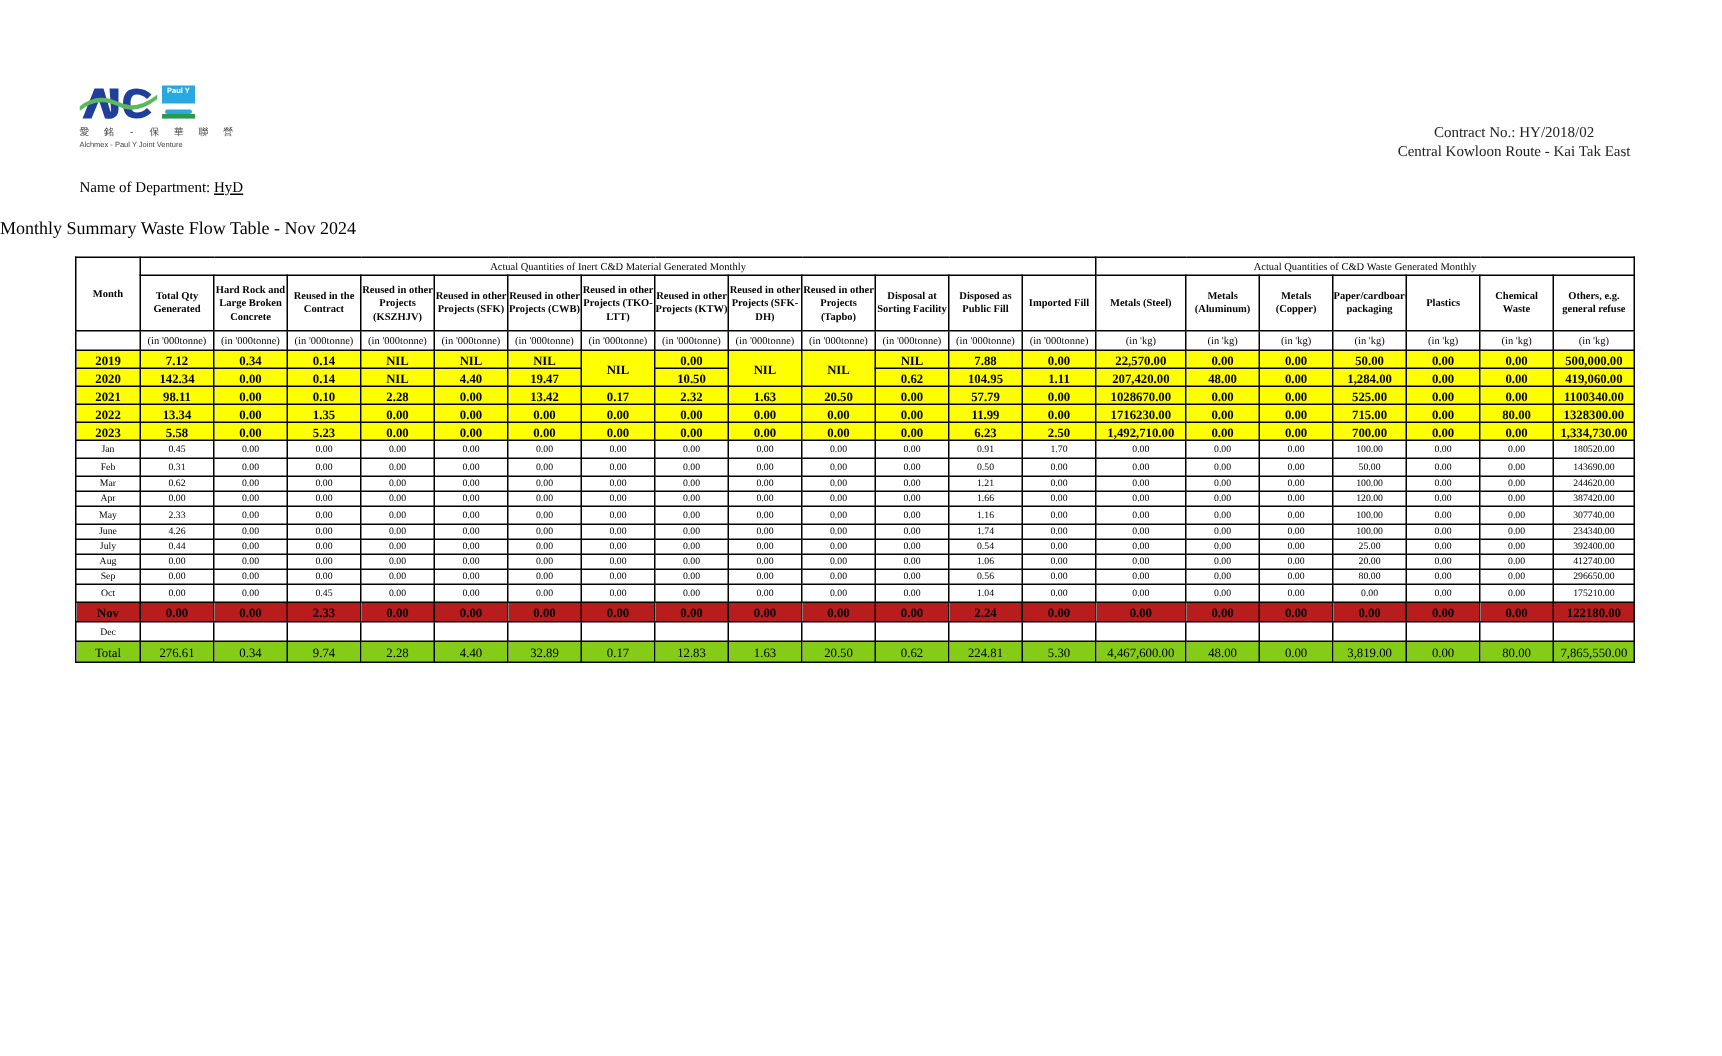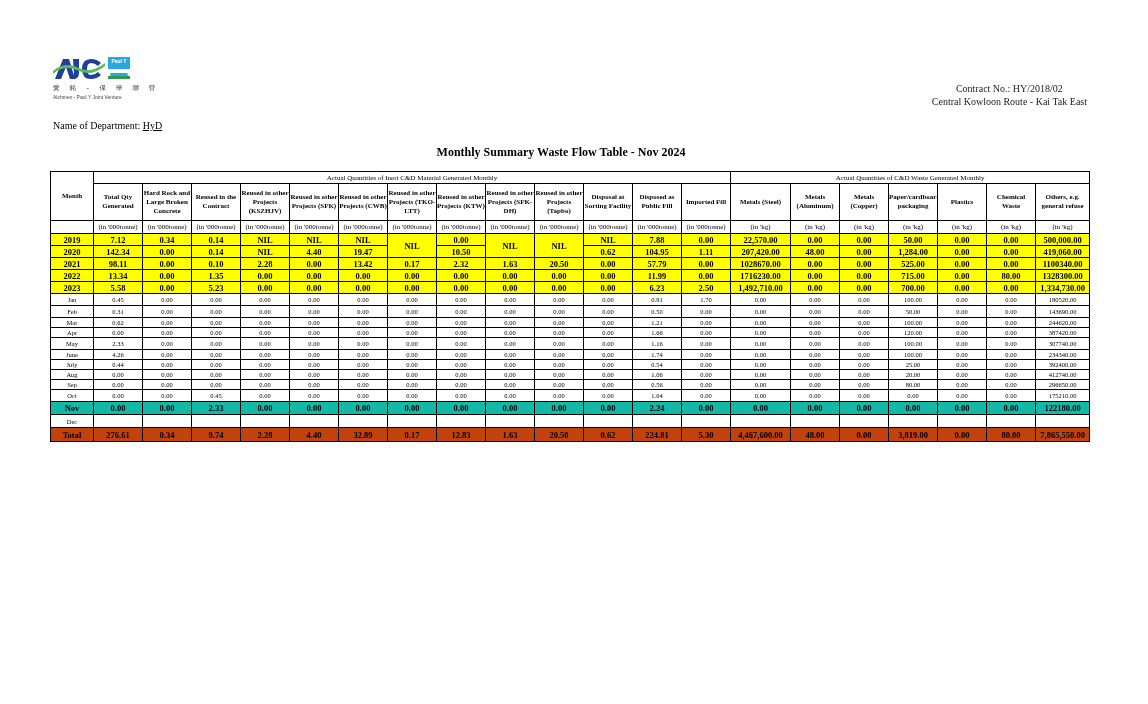--- a/index.html
+++ b/index.html
@@ -9,33 +9,33 @@
     .logo-pauly { position: absolute; left: 55px; top: 2px; width: 22px; height: 22px; background: #2aa7e0; }
     .logo-pauly .pt { position: absolute; left: 0; top: 1px; width: 22px; text-align: center; font-family: "Liberation Sans", sans-serif; font-size: 5px; font-weight: bold; color: #fff; }
     .logo-pauly .wave { position: absolute; left: 0; bottom: 0; width: 22px; height: 10px; background: #fff; }
     .logo-pauly .wave2 { position: absolute; left: 2px; bottom: 3px; width: 18px; height: 3px; background: #2aa7e0; border-radius: 2px; }
     .logo-pauly .green { position: absolute; left: 0; bottom: 0; width: 22px; height: 3px; background: #2e9a48; }
     .logo-cn { position: absolute; left: 0; top: 29px; font-family: Liberation Mono, monospace; font-size: 6.5px; letter-spacing: 3px; color: #444; white-space: nowrap; }
     .logo-en { position: absolute; left: 0; top: 39px; font-family: "Liberation Sans", sans-serif; font-size: 5px; color: #444; white-space: nowrap; }
     .contract { position: absolute; right: 61px; top: 82px; text-align: center; font-size: 10px; line-height: 13px; color: #222; }
     .dept { position: absolute; left: 53px; top: 120px; font-size: 10px; }
     .dept .val { text-decoration: underline; }
-    .title { position: absolute; left: 0; width: 1086px; top: 145px; text-align: center; font-size: 12px; font-weight: bold; margin-left: 18px; }
+    .title { position: absolute; left: 0; width: 1086px; top: 145px; text-align: left; font-size: 12px; font-weight: normal; }
     table.wt { position: absolute; left: 50px; top: 171px; border-collapse: collapse; table-layout: fixed; width: 1040px; }
     table.wt td { border: 1.6px solid #000; text-align: center; vertical-align: middle; padding: 0; overflow: hidden; white-space: nowrap; }
     .hdr-group { font-size: 7px; height: 12px; }
     .hdr-col td, td.hdr-month { font-size: 7px; line-height: 9px; white-space: normal !important; font-weight: bold; }
     .hdr-col td { height: 36px; }
     .hdr-unit td { font-size: 7px; height: 12px; }
     tr.year td { background: #ffff00; font-weight: bold; font-size: 8.5px; height: 11px; }
     tr.month td { font-size: 6.5px; height: 9px; background: #fff; }
     tr.month.tall td { height: 11px; }
-    tr.cur td { background: #14b8a6; font-weight: bold; font-size: 8.5px; height: 12px; }
+    tr.cur td { background: #b91c1c; font-weight: bold; font-size: 8.5px; height: 12px; }
     tr.blank td { height: 12px; font-size: 6.5px; background: #fff; }
-    tr.total td { background: #c2410c; font-weight: bold; font-size: 8.5px; height: 13px; }
+    tr.total td { background: #84cc16; font-weight: normal; font-size: 8.5px; height: 13px; }
   </style>
 </head>
 <body>
 
 <div class="logo">
   <svg class="logo-mark" viewBox="0 0 52 26">
     <path d="M2 24 L10 4 L16 4 L22 24 L17 24 L13 12 L8 24 Z" fill="#1f3f99"></path>
     <path d="M20 4 L26 4 L26 18 Q26 24 20 24 L18 24 L18 20 L20 20 Q21 20 21 18 Z" fill="#1f3f99"></path>
     <path d="M48 8 Q44 4 38 4 Q29 4 29 14 Q29 24 38 24 Q44 24 48 20 L45 17 Q42 20 38 20 Q34 20 34 14 Q34 8 38 8 Q42 8 45 11 Z" fill="#1f3f99"></path>
     <path d="M0 16 Q12 6 26 13 Q38 19 52 8 L52 11 Q38 22 26 16 Q12 9 0 19 Z" fill="#5cb85c"></path>

